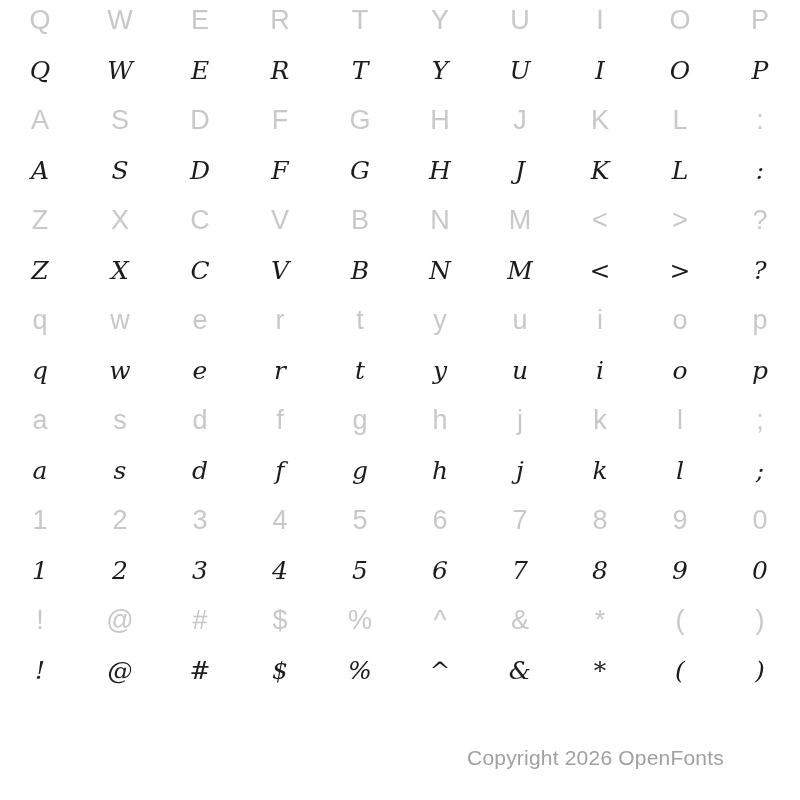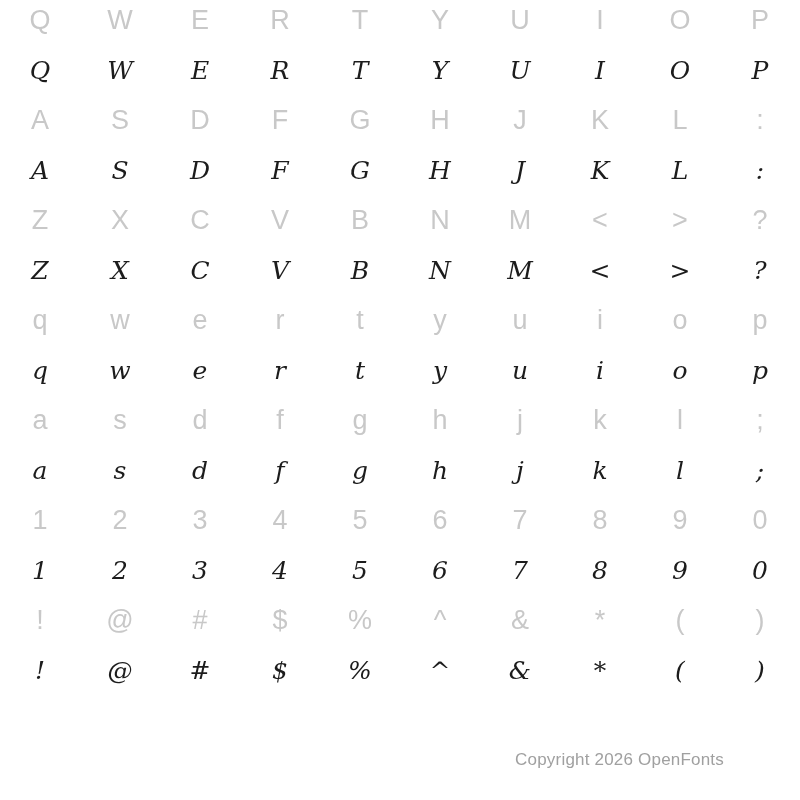--- a/index.html
+++ b/index.html
@@ -58,21 +58,21 @@
     font-style: italic;
     font-weight: 400;
     padding-top: 6px;
     height: 42px;
   }
   .copyright {
     position: absolute;
     right: 76px;
     bottom: 30px;
     color: #a0a0a0;
-    font-size: 17px;
+    font-size: 21px;
     font-family: "Liberation Sans", sans-serif;
     letter-spacing: 0.2px;
     white-space: nowrap;
   }
 </style>
 </head>
 <body>
 
 <div id="sheet">
   <div class="grid" id="glyph-grid">

